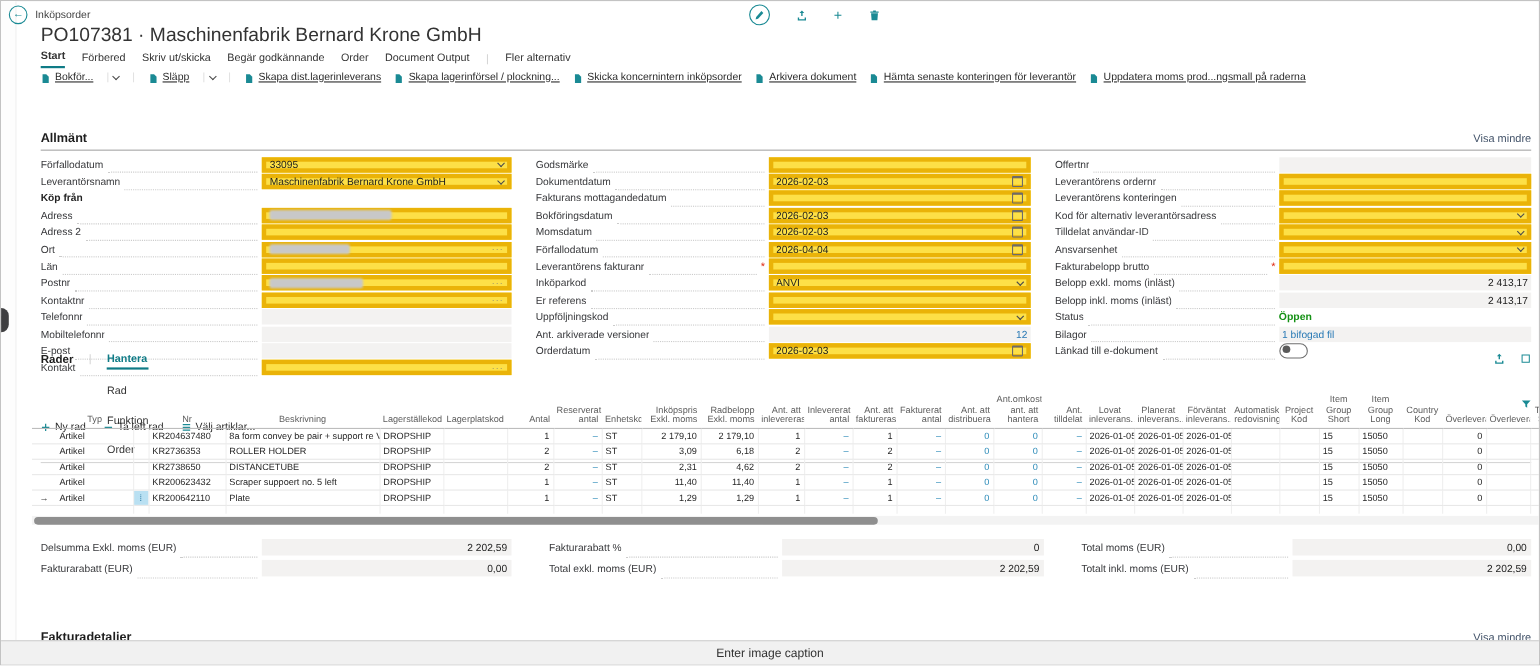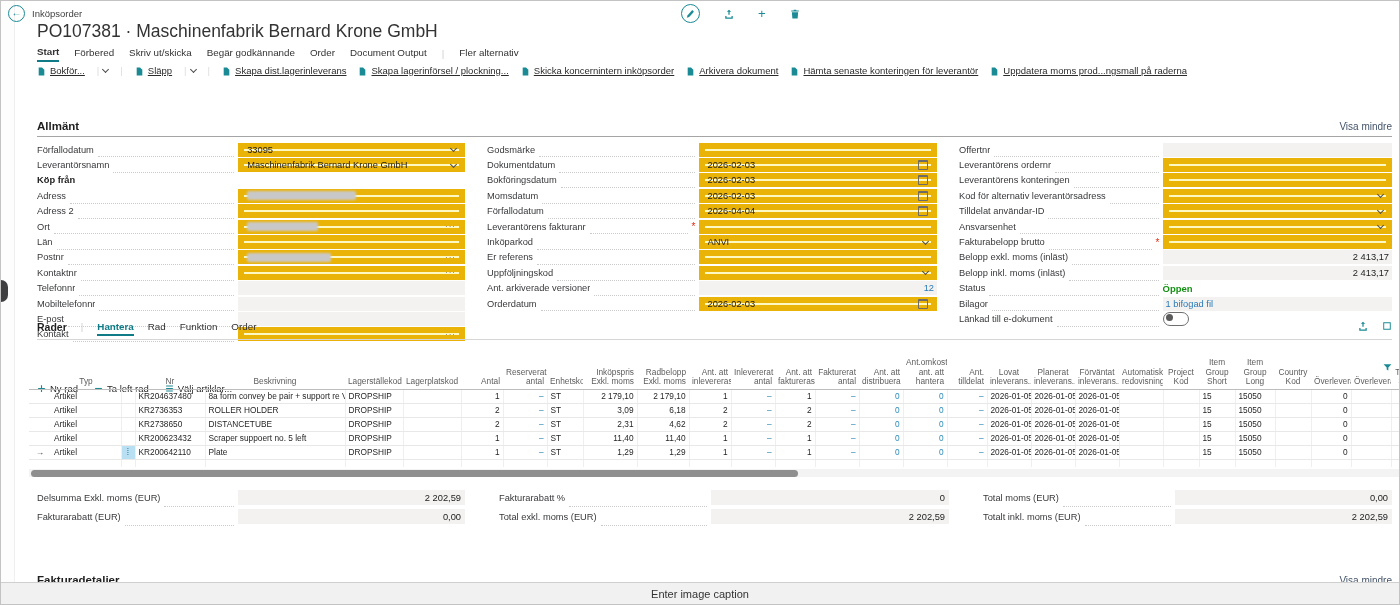--- a/index.html
+++ b/index.html
@@ -33,21 +33,21 @@
   .sec-head{display:flex;justify-content:space-between;align-items:flex-end;border-bottom:1px solid #a5a5a5;padding-bottom:4px;}
   .sec-title{font-size:11.5px;font-weight:700;color:#1e1e1e;}
   .showless{font-size:10px;color:#44546a;margin-top:40px;}
   .gen-grid{display:grid;grid-template-columns:428px 450px 1fr;column-gap:22px;margin-top:5px;}
   .frow{display:flex;align-items:center;height:15.4px;}
   .flabel{font-size:9.3px;color:#38393c;white-space:nowrap;overflow:hidden;}
   .flabel.group{font-weight:700;color:#222;}
   .leader{flex:1;border-bottom:1px dotted #cbcbcb;margin:0 4px;align-self:flex-end;height:9px;min-width:6px;}
   .req{color:#e02b12;font-size:10px;margin-right:3px;}
   .ctrl{width:53%;min-width:53%;height:14px;display:flex;align-items:center;font-size:9.3px;color:#1c1c1c;box-sizing:border-box;}
-  .cb{flex:1;height:14px;border:6px solid #eab308;background:#fef9c3;display:flex;align-items:center;padding:0 3px;gap:3px;box-sizing:border-box;min-width:0;}
+  .cb{flex:1;height:14px;border:4px solid #eab308;background:#fde047;display:flex;align-items:center;padding:0 3px;gap:3px;box-sizing:border-box;min-width:0;}
   .cb.gray{border:none;background:#f3f2f1;}
   .cb .val{flex:1;white-space:nowrap;overflow:hidden;}
   .val.r{text-align:right;}
   .link{color:#2a7ab5;}
   .statusval{color:#149114;font-weight:700;font-size:9.5px;}
   .dots{color:#7a7a7a;font-size:8px;letter-spacing:1px;margin-left:auto;}
   .dots.outside{margin-left:3px;}
   .cal{width:8px;height:7px;border:1px solid #6d6b69;border-top:2.5px solid #6d6b69;border-radius:1px;margin-left:auto;flex:none;}
   .chev.inbox{margin-left:auto;flex:none;}
   .blob{height:9px;background:#c8c8c8;filter:blur(1.2px);border-radius:2px;flex:none;}
@@ -348,20 +348,30 @@
               <span class="flabel">Dokumentdatum</span>
               <div class="leader"></div>
               <div class="ctrl">
                 <div class="cb">
                   <span class="val">2026-02-03</span>
                   <span class="cal"></span>
                 </div>
               </div>
             </div>
             <div class="frow">
+              <span class="flabel">Fakturans mottagandedatum</span>
+              <div class="leader"></div>
+              <div class="ctrl">
+                <div class="cb">
+                  <span class="val"></span>
+                  <span class="cal"></span>
+                </div>
+              </div>
+            </div>
+            <div class="frow">
               <span class="flabel">Bokföringsdatum</span>
               <div class="leader"></div>
               <div class="ctrl">
                 <div class="cb">
                   <span class="val">2026-02-03</span>
                   <span class="cal"></span>
                 </div>
               </div>
             </div>
             <div class="frow">
@@ -556,21 +566,21 @@
             </div>
           </div>
         </div>
     </div>
 
     <div class="pane-handle"></div>
 
     <div class="lines-head">
       <span class="lines-title">Rader</span>
       <span class="vsep">|</span>
-      <span id="line-tabs" style="display:flex;gap:14px;">
+      <span id="line-tabs" style="display:flex;gap:14px;flex-direction:column;">
           <span class="ltab active">Hantera</span>
           <span class="ltab">Rad</span>
           <span class="ltab">Funktion</span>
           <span class="ltab">Order</span>
         </span>
       <span class="lines-head-icons">
         <span class="ci">
             <svg width="10" height="10" viewBox="0 0 16 16">
               <path d="M8 1l3.5 3.5H9V9H7V4.5H4.5zM2 11h2v2.5h8V11h2v4.5H2z" fill="currentColor"></path>
             </svg>

